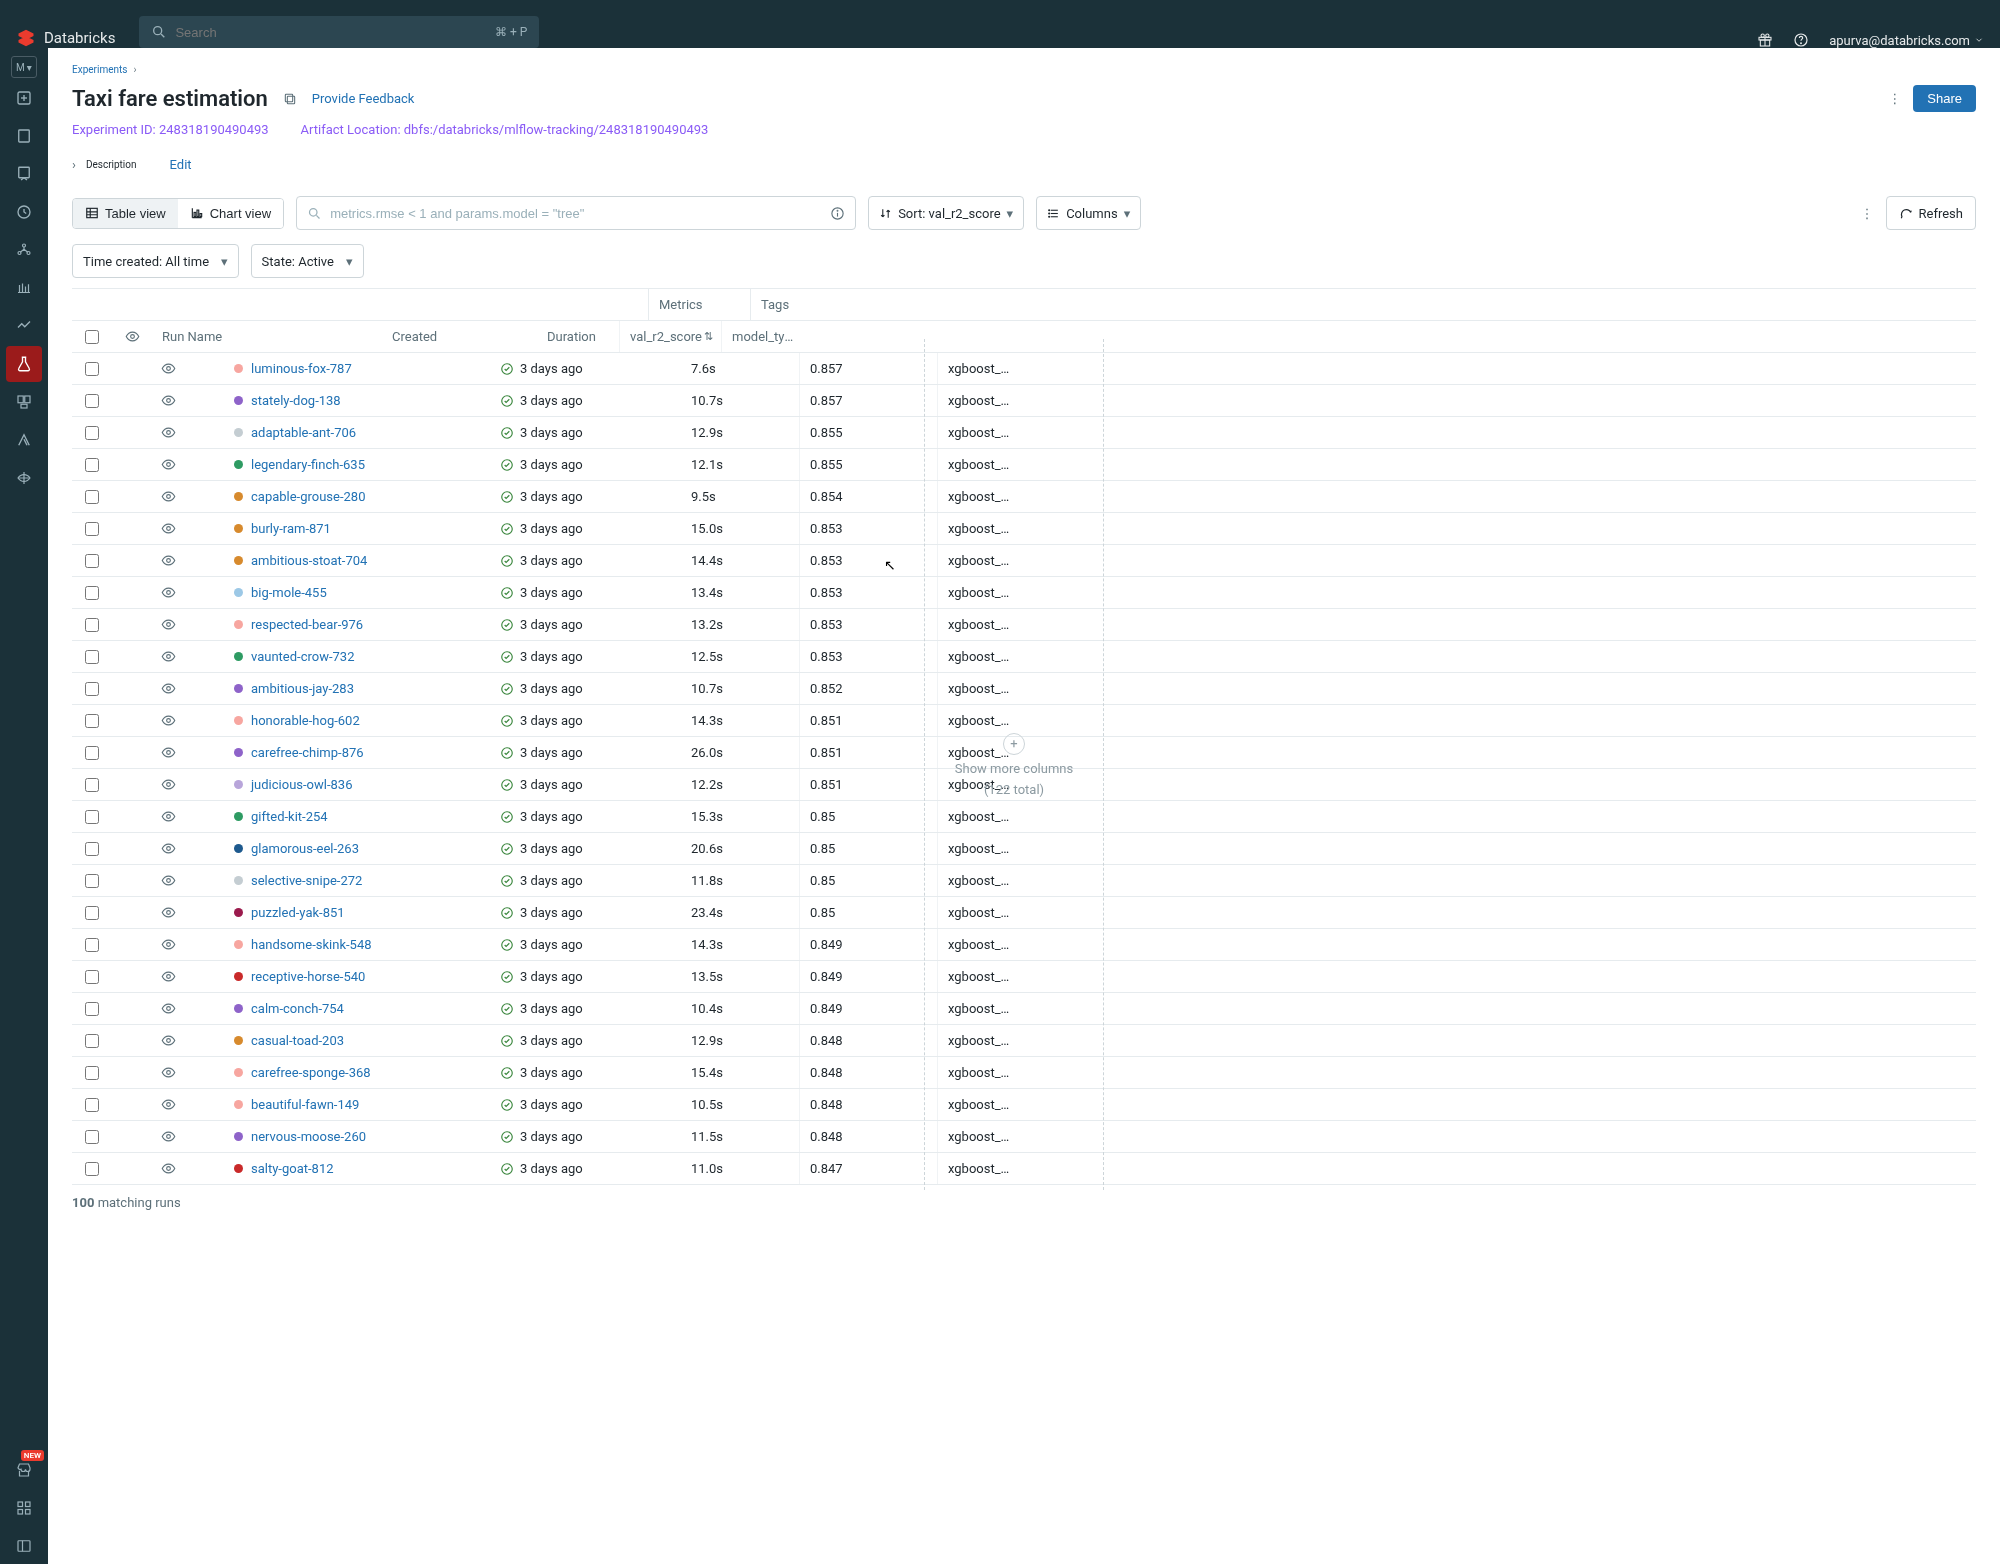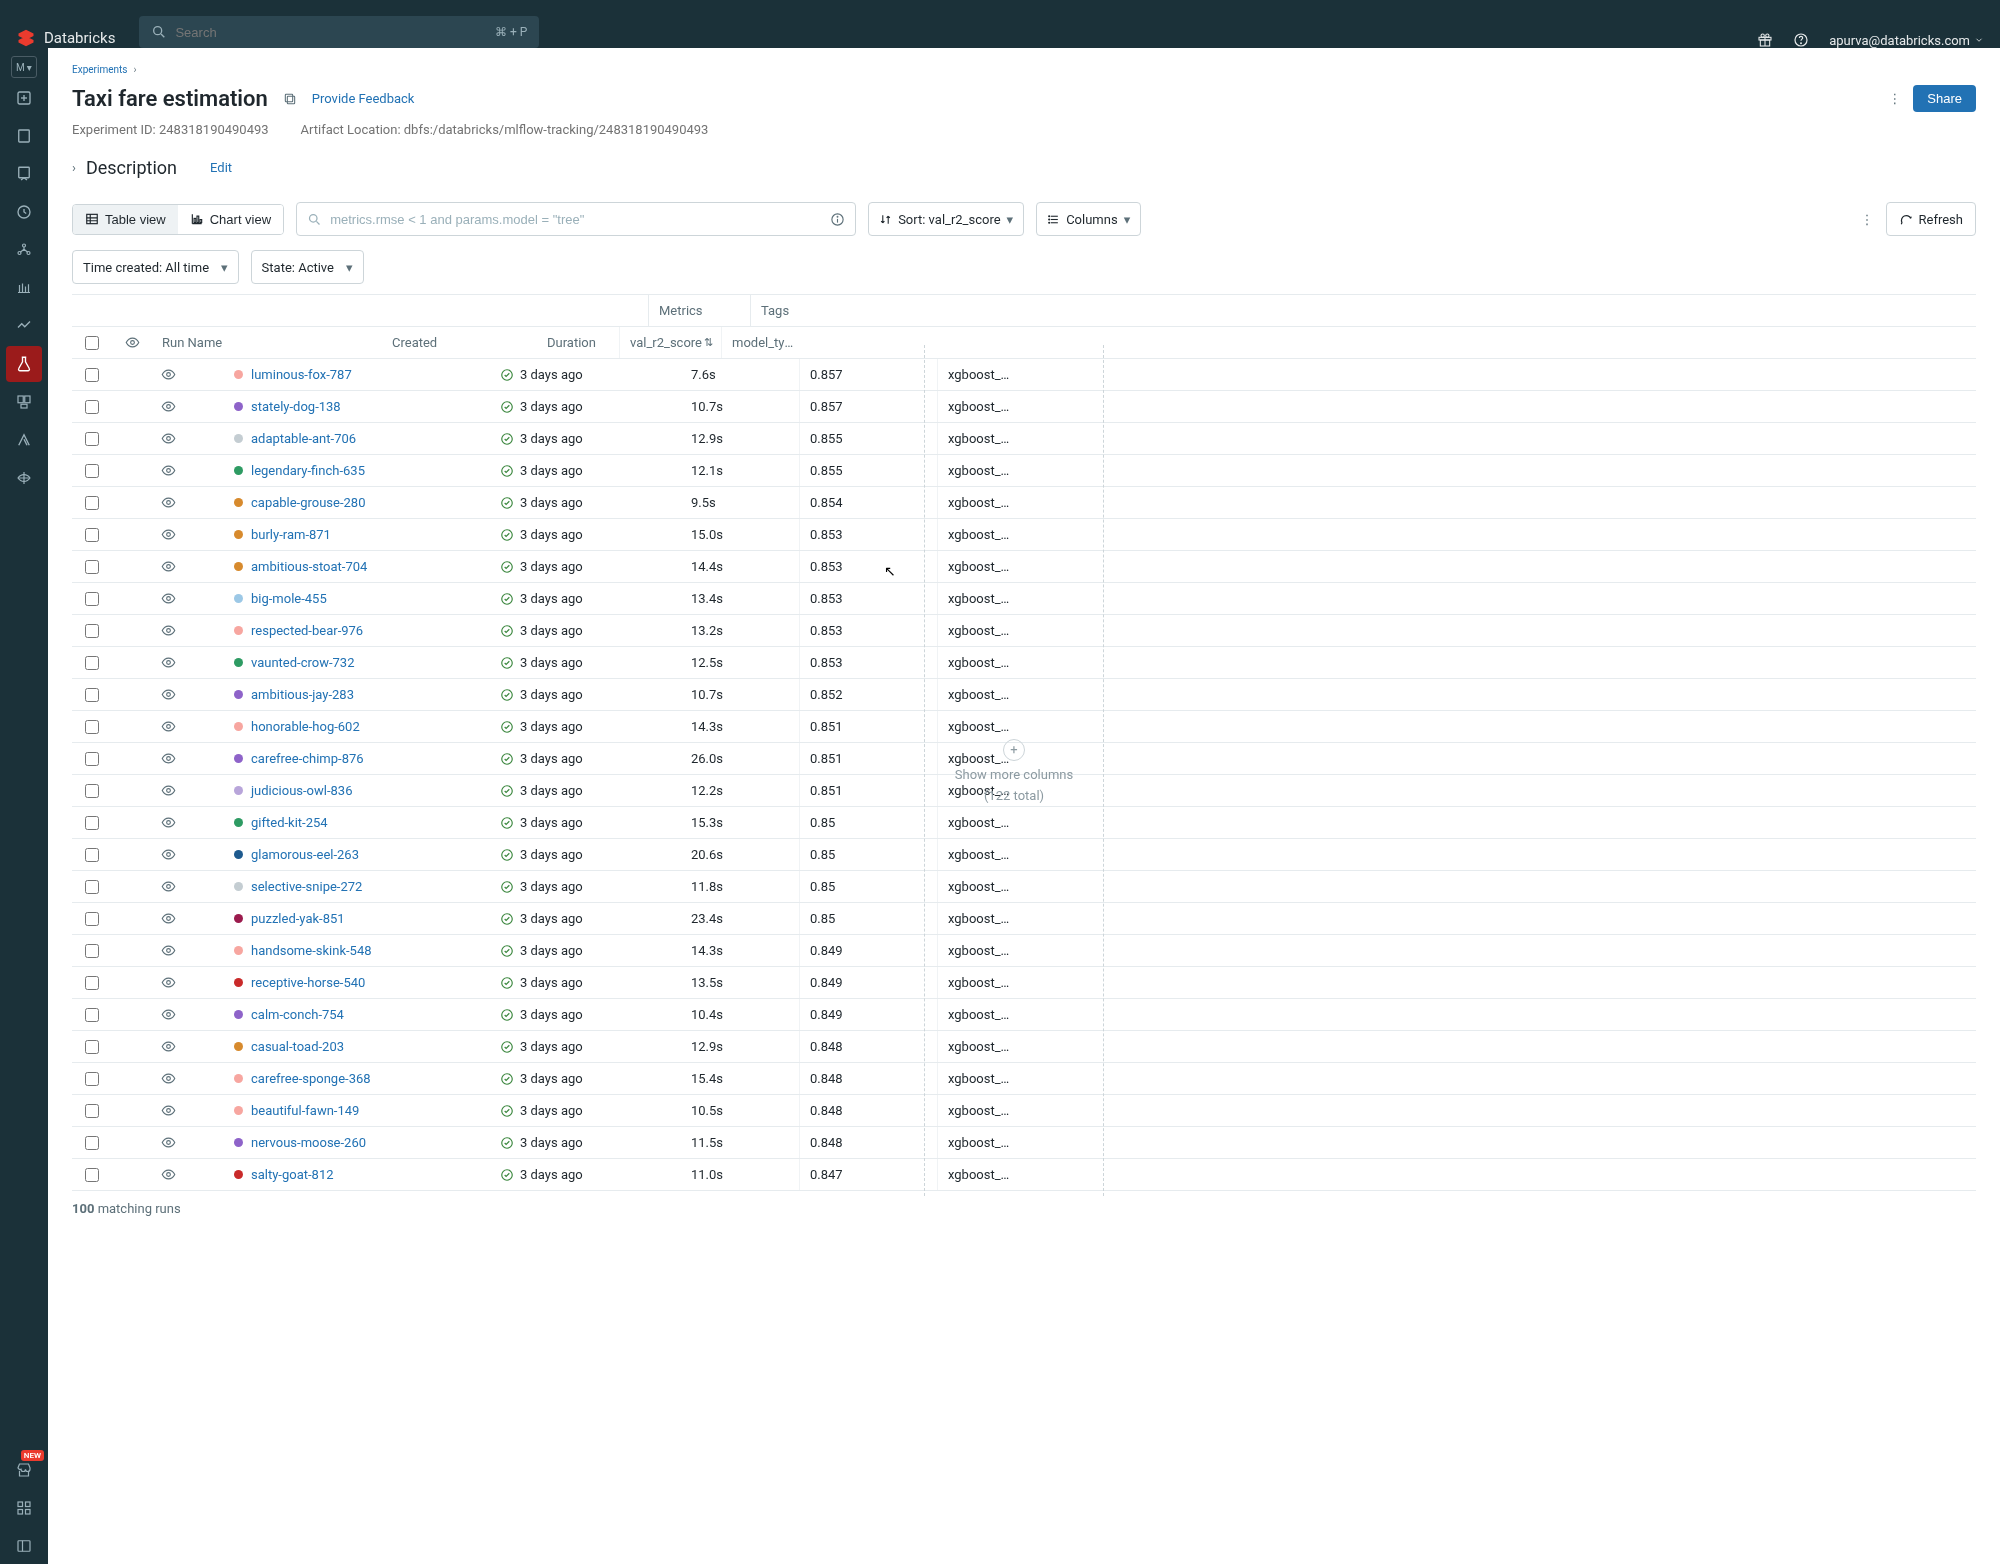--- a/index.html
+++ b/index.html
@@ -27,25 +27,25 @@
 .breadcrumb { font-size: 10px; color: #2272b4; margin-bottom: 10px; display: flex; align-items: center; gap: 6px; }
 .breadcrumb .chev { color: #6b7b84; }
 
 .title-row { display: flex; align-items: center; gap: 14px; margin-bottom: 10px; }
 .title-row h1 { font-size: 22px; font-weight: 600; }
 .copy-ic { color: #5d7079; cursor: pointer; }
 .feedback { color: #2272b4; font-size: 13px; cursor: pointer; }
 .title-actions { margin-left: auto; display: flex; align-items: center; gap: 12px; }
 .btn-share { background: #2272b4; color: #fff; border: none; border-radius: 4px; padding: 6px 14px; font-size: 13px; cursor: pointer; }
 
-.meta-row { display: flex; gap: 32px; color: #737373; font-size: 13px; margin-bottom: 20px; }
+.meta-row { display: flex; gap: 32px; color: #8b5cf6; font-size: 13px; margin-bottom: 20px; }
 
 .desc-row { display: flex; align-items: center; gap: 10px; margin-bottom: 24px; }
 .desc-row .chev2 { color: #5d7079; cursor: pointer; }
-.desc-row .lbl { font-size: 18px; }
+.desc-row .lbl { font-size: 10px; }
 .desc-row .edit { color: #2272b4; font-size: 13px; cursor: pointer; padding-left: 23px; }
 
 .toolbar { display: flex; align-items: center; gap: 12px; margin-bottom: 14px; }
 .seg { display: flex; border: 1px solid #cdd5d9; border-radius: 4px; overflow: hidden; }
 .seg button { background: #fff; border: none; padding: 7px 12px; display: flex; align-items: center; gap: 6px; cursor: pointer; font-size: 13px; color: #1f272d; }
 .seg button.active { background: #eef2f4; }
 .search-filter { display: flex; align-items: center; border: 1px solid #cdd5d9; border-radius: 4px; height: 34px; padding: 0 10px; width: 560px; }
 .search-filter input { border: none; outline: none; flex: 1; margin-left: 8px; font-size: 13px; }
 .search-filter input::placeholder { color: #9ab0b9; }
 .info-ic { color: #5d7079; }

